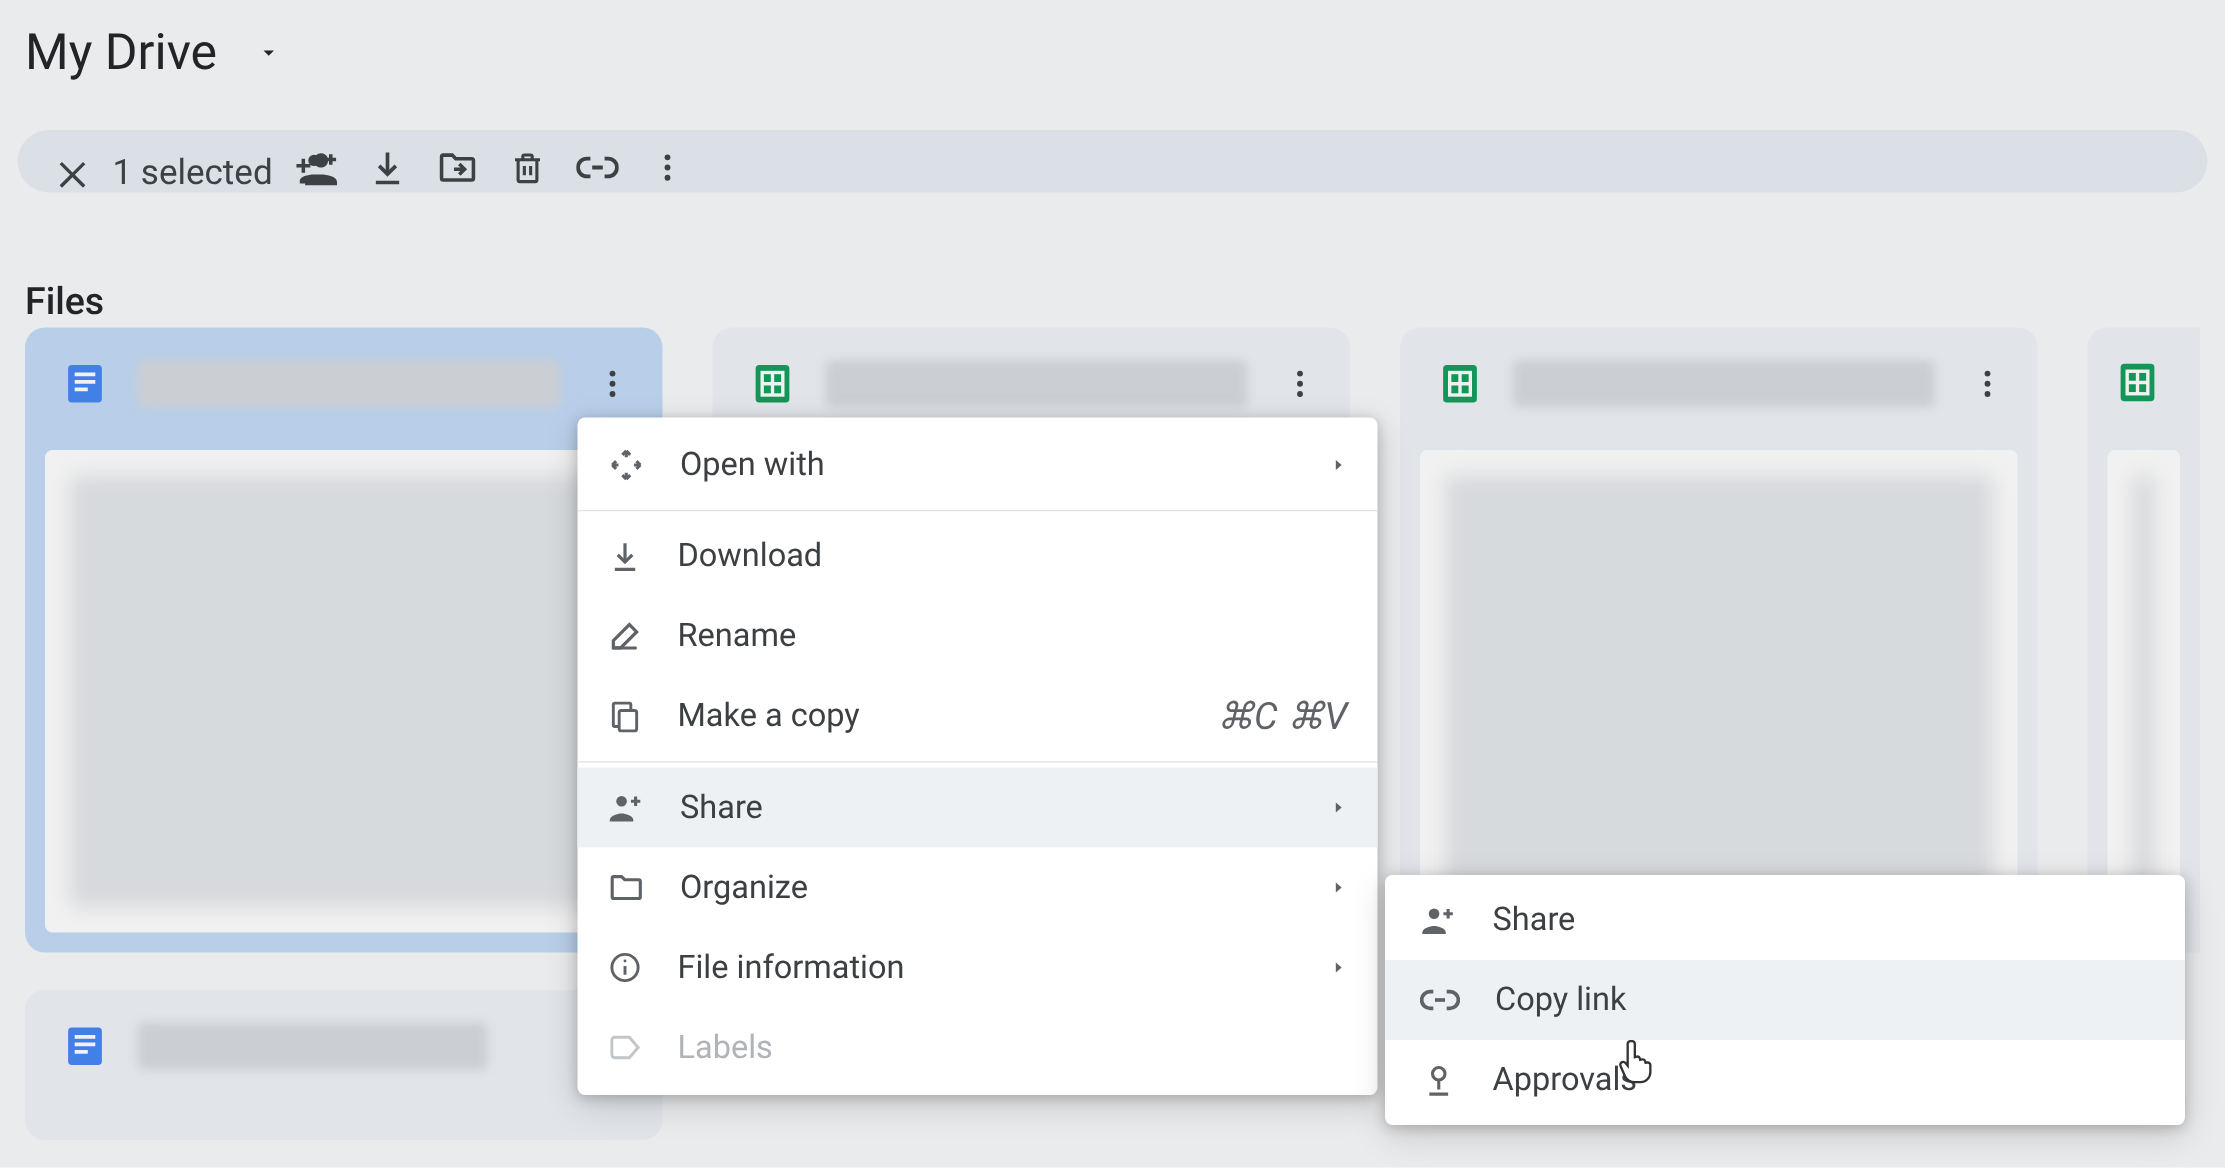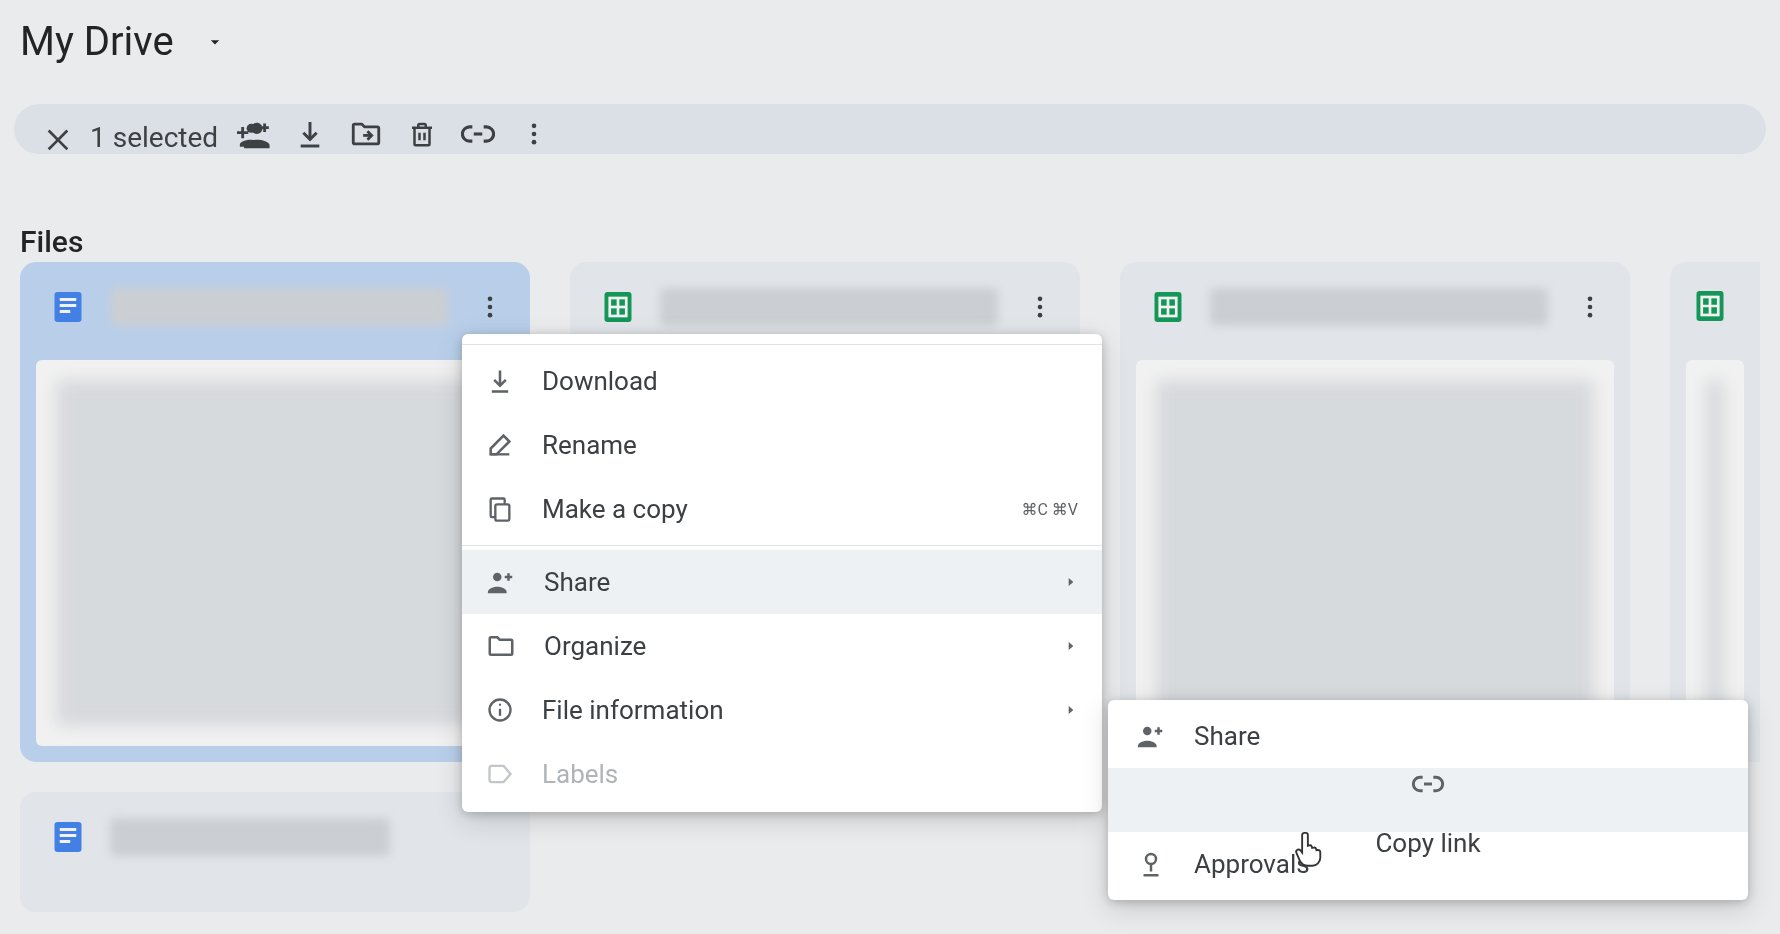--- a/index.html
+++ b/index.html
@@ -35,28 +35,28 @@
 
   
   .card-row2 { position:absolute; left:20px; top:792px; width:510px; height:120px; background:#eef2f7; border-radius:16px; }
 
   
   .ctx-menu { position:absolute; left:462px; top:334px; width:640px; background:#fff; border-radius:6px; box-shadow: 0 2px 10px rgba(0,0,0,0.2), 0 8px 28px rgba(0,0,0,0.15); padding-top:6px; padding-bottom:6px; }
   .ctx-item { display:flex; align-items:center; height:64px; padding:0 24px; gap:28px; font-size:26px; color:#3c4043; position:relative; }
   .ctx-item.hover { background:#eef1f4; }
   .ctx-item.disabled { color:#b0b4b8; }
   .ctx-item .lbl { flex:1 1 auto; }
-  .ctx-item .shortcut { font-size:16px; color:#5f6368; }
+  .ctx-item .shortcut { font-size:30px; color:#5f6368;font-style:italic; }
   .ctx-sep { height:1px; background:#e0e2e5; margin:4px 0; }
   .ctx-chev { position:absolute; right:24px; }
 
   
   .sub-menu { position:absolute; left:1108px; top:700px; width:640px; background:#fff; border-radius:6px; box-shadow: 0 2px 10px rgba(0,0,0,0.2), 0 8px 28px rgba(0,0,0,0.15); padding:4px 0; }
   .sub-item { display:flex; align-items:center; height:64px; padding:0 28px; gap:28px; font-size:26px; color:#3c4043; }
-  .sub-item.hover { background:#eef1f4;flex-direction:column; }
+  .sub-item.hover { background:#eef1f4; }
 
   
   .pointer-hand { position:absolute; left:1292px; top:830px; pointer-events:none; }
 
   svg { display:block; }
 </style>
 </head>
 <body>
 
 <div class="page">
@@ -229,20 +229,36 @@
             <rect x="6.5" y="14" width="7" height="2" fill="#fff"></rect>
           </svg>
       </span>
       <div class="file-name-blur" style="max-width:280px;"></div>
     </div>
   </div>
 
   <div class="scrim"></div>
 
   <div class="ctx-menu">
+    <div class="ctx-item">
+      <span>
+        <svg width="30" height="30" viewBox="0 0 24 24" fill="none" stroke="#5f6368" stroke-width="2">
+            <path d="M12 4l0 0"></path>
+            <path d="M12 2l3 3-3 3M12 22l-3-3 3-3M2 12l3-3 3 3M22 12l-3 3-3-3" stroke="none"></path>
+            <path d="M12 3v4M12 17v4M3 12h4M17 12h4"></path>
+            <path d="M12 3l-2.5 2.5M12 3l2.5 2.5M12 21l-2.5-2.5M12 21l2.5-2.5M3 12l2.5-2.5M3 12l2.5 2.5M21 12l-2.5-2.5M21 12l-2.5 2.5"></path>
+          </svg>
+      </span>
+      <span class="lbl">Open with</span>
+      <span class="ctx-chev">
+          <svg width="14" height="14" viewBox="0 0 24 24">
+            <path d="M8 5l8 7-8 7z" fill="#5f6368"></path>
+          </svg>
+        </span>
+    </div>
     <div class="ctx-sep"></div>
     <div class="ctx-item">
       <span>
         <svg width="28" height="28" viewBox="0 0 24 24" fill="none" stroke="#5f6368" stroke-width="2.2">
             <path d="M12 3v12"></path>
             <path d="M7 11l5 5 5-5"></path>
             <path d="M5 21h14"></path>
           </svg>
       </span>
       <span class="lbl">Download</span>

